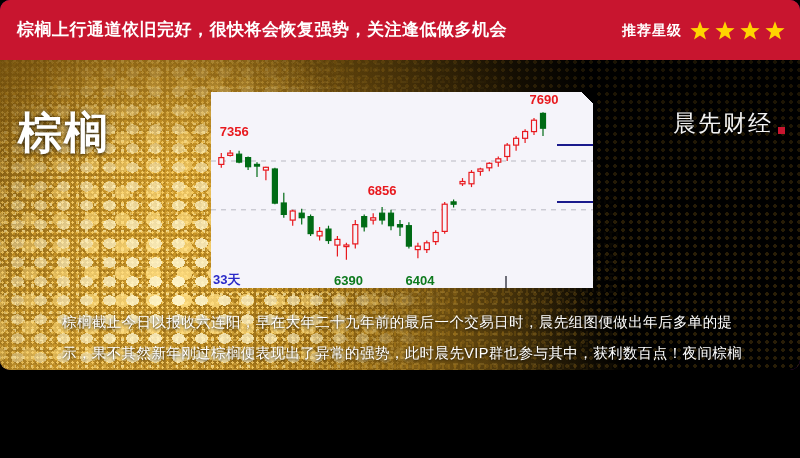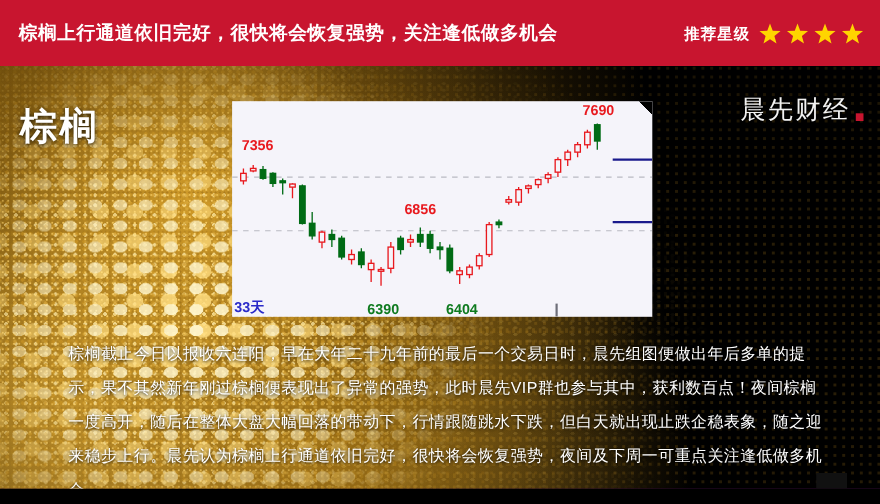--- a/index.html
+++ b/index.html
@@ -1,17 +1,17 @@
 <!DOCTYPE html>
 <html><head>
 <meta charset="utf-8">
 <style>
   html,body{margin:0;padding:0;background:#000;}
   body{width:800px;height:458px;overflow:hidden;font-family:"Liberation Sans","DejaVu Sans",sans-serif;}
-  .stage{position:relative;width:800px;height:444px;background:#701a75;overflow:hidden;}
+  .stage{position:relative;width:800px;height:370px;background:#701a75;overflow:hidden;border-radius:10px;}
 
   
   .header{position:absolute;left:0;top:0;width:800px;height:60px;background:#C8152F;}
   .header-title{position:absolute;left:17px;top:18px;font-size:17px;line-height:24px;color:#FFFFFF;
                 font-weight:700;letter-spacing:.5px;white-space:nowrap;}
   .rating-wrap{position:absolute;right:14px;top:20px;display:flex;align-items:center;gap:7px;}
   .rating-label{font-size:14px;color:#FFFFFF;font-weight:700;letter-spacing:1px;white-space:nowrap;}
   .stars{display:flex;gap:3px;align-items:center;}
   .star{display:block;width:22px;height:22px;}
 
@@ -45,24 +45,24 @@
       background-size:6px 11px, 13px 6px;background-position:2px 4px, 7px 1px;
       -webkit-mask-image:radial-gradient(ellipse 430px 330px at 30% 62%, #000 0%, rgba(0,0,0,.4) 50%, transparent 95%);
       mask-image:radial-gradient(ellipse 430px 330px at 30% 62%, #000 0%, rgba(0,0,0,.4) 50%, transparent 95%);}
   .g5{background-image:radial-gradient(rgba(176,128,30,.5) 30%, rgba(0,0,0,0) 31%);
       background-size:8px 8px;background-position:3px 6px;
       -webkit-mask-image:linear-gradient(180deg, rgba(0,0,0,.55) 0%, rgba(0,0,0,.9) 55%, rgba(0,0,0,.75) 100%);
       mask-image:linear-gradient(180deg, rgba(0,0,0,.55) 0%, rgba(0,0,0,.9) 55%, rgba(0,0,0,.75) 100%);
       opacity:.55;}
 
   
-  .logo{position:absolute;left:18px;top:92px;font-size:34px;font-weight:700;color:#FFFFFF;
+  .logo{position:absolute;left:18px;top:104px;font-size:44px;font-weight:700;color:#FFFFFF;
         letter-spacing:2px;text-shadow:0 1px 4px rgba(0,0,0,.85);text-align:right;}
   .brand{position:absolute;right:15px;top:84px;display:flex;align-items:flex-end;gap:5px;}
-  .brand-text{font-size:23px;color:#F2F2F2;letter-spacing:2px;font-weight:400;}
+  .brand-text{font-size:23px;color:#F2F2F2;letter-spacing:2px;font-weight:400;margin-top:24px;}
   .brand-dot{width:7px;height:7px;background:#C8152F;margin-bottom:5px;}
 
   
   .chart{position:absolute;left:211px;top:92px;width:382px;height:196px;background:#F5F4FA;overflow:hidden;}
   .chart-corner{position:absolute;right:0;top:0;width:12px;height:12px;
                 background:linear-gradient(225deg,#000 0 50%, rgba(0,0,0,0) 50%);}
   .cs-svg{position:absolute;left:0;top:0;}
 
   
   .para{position:absolute;left:62px;top:307px;width:690px;color:#FFFFFF;font-size:14.5px;

